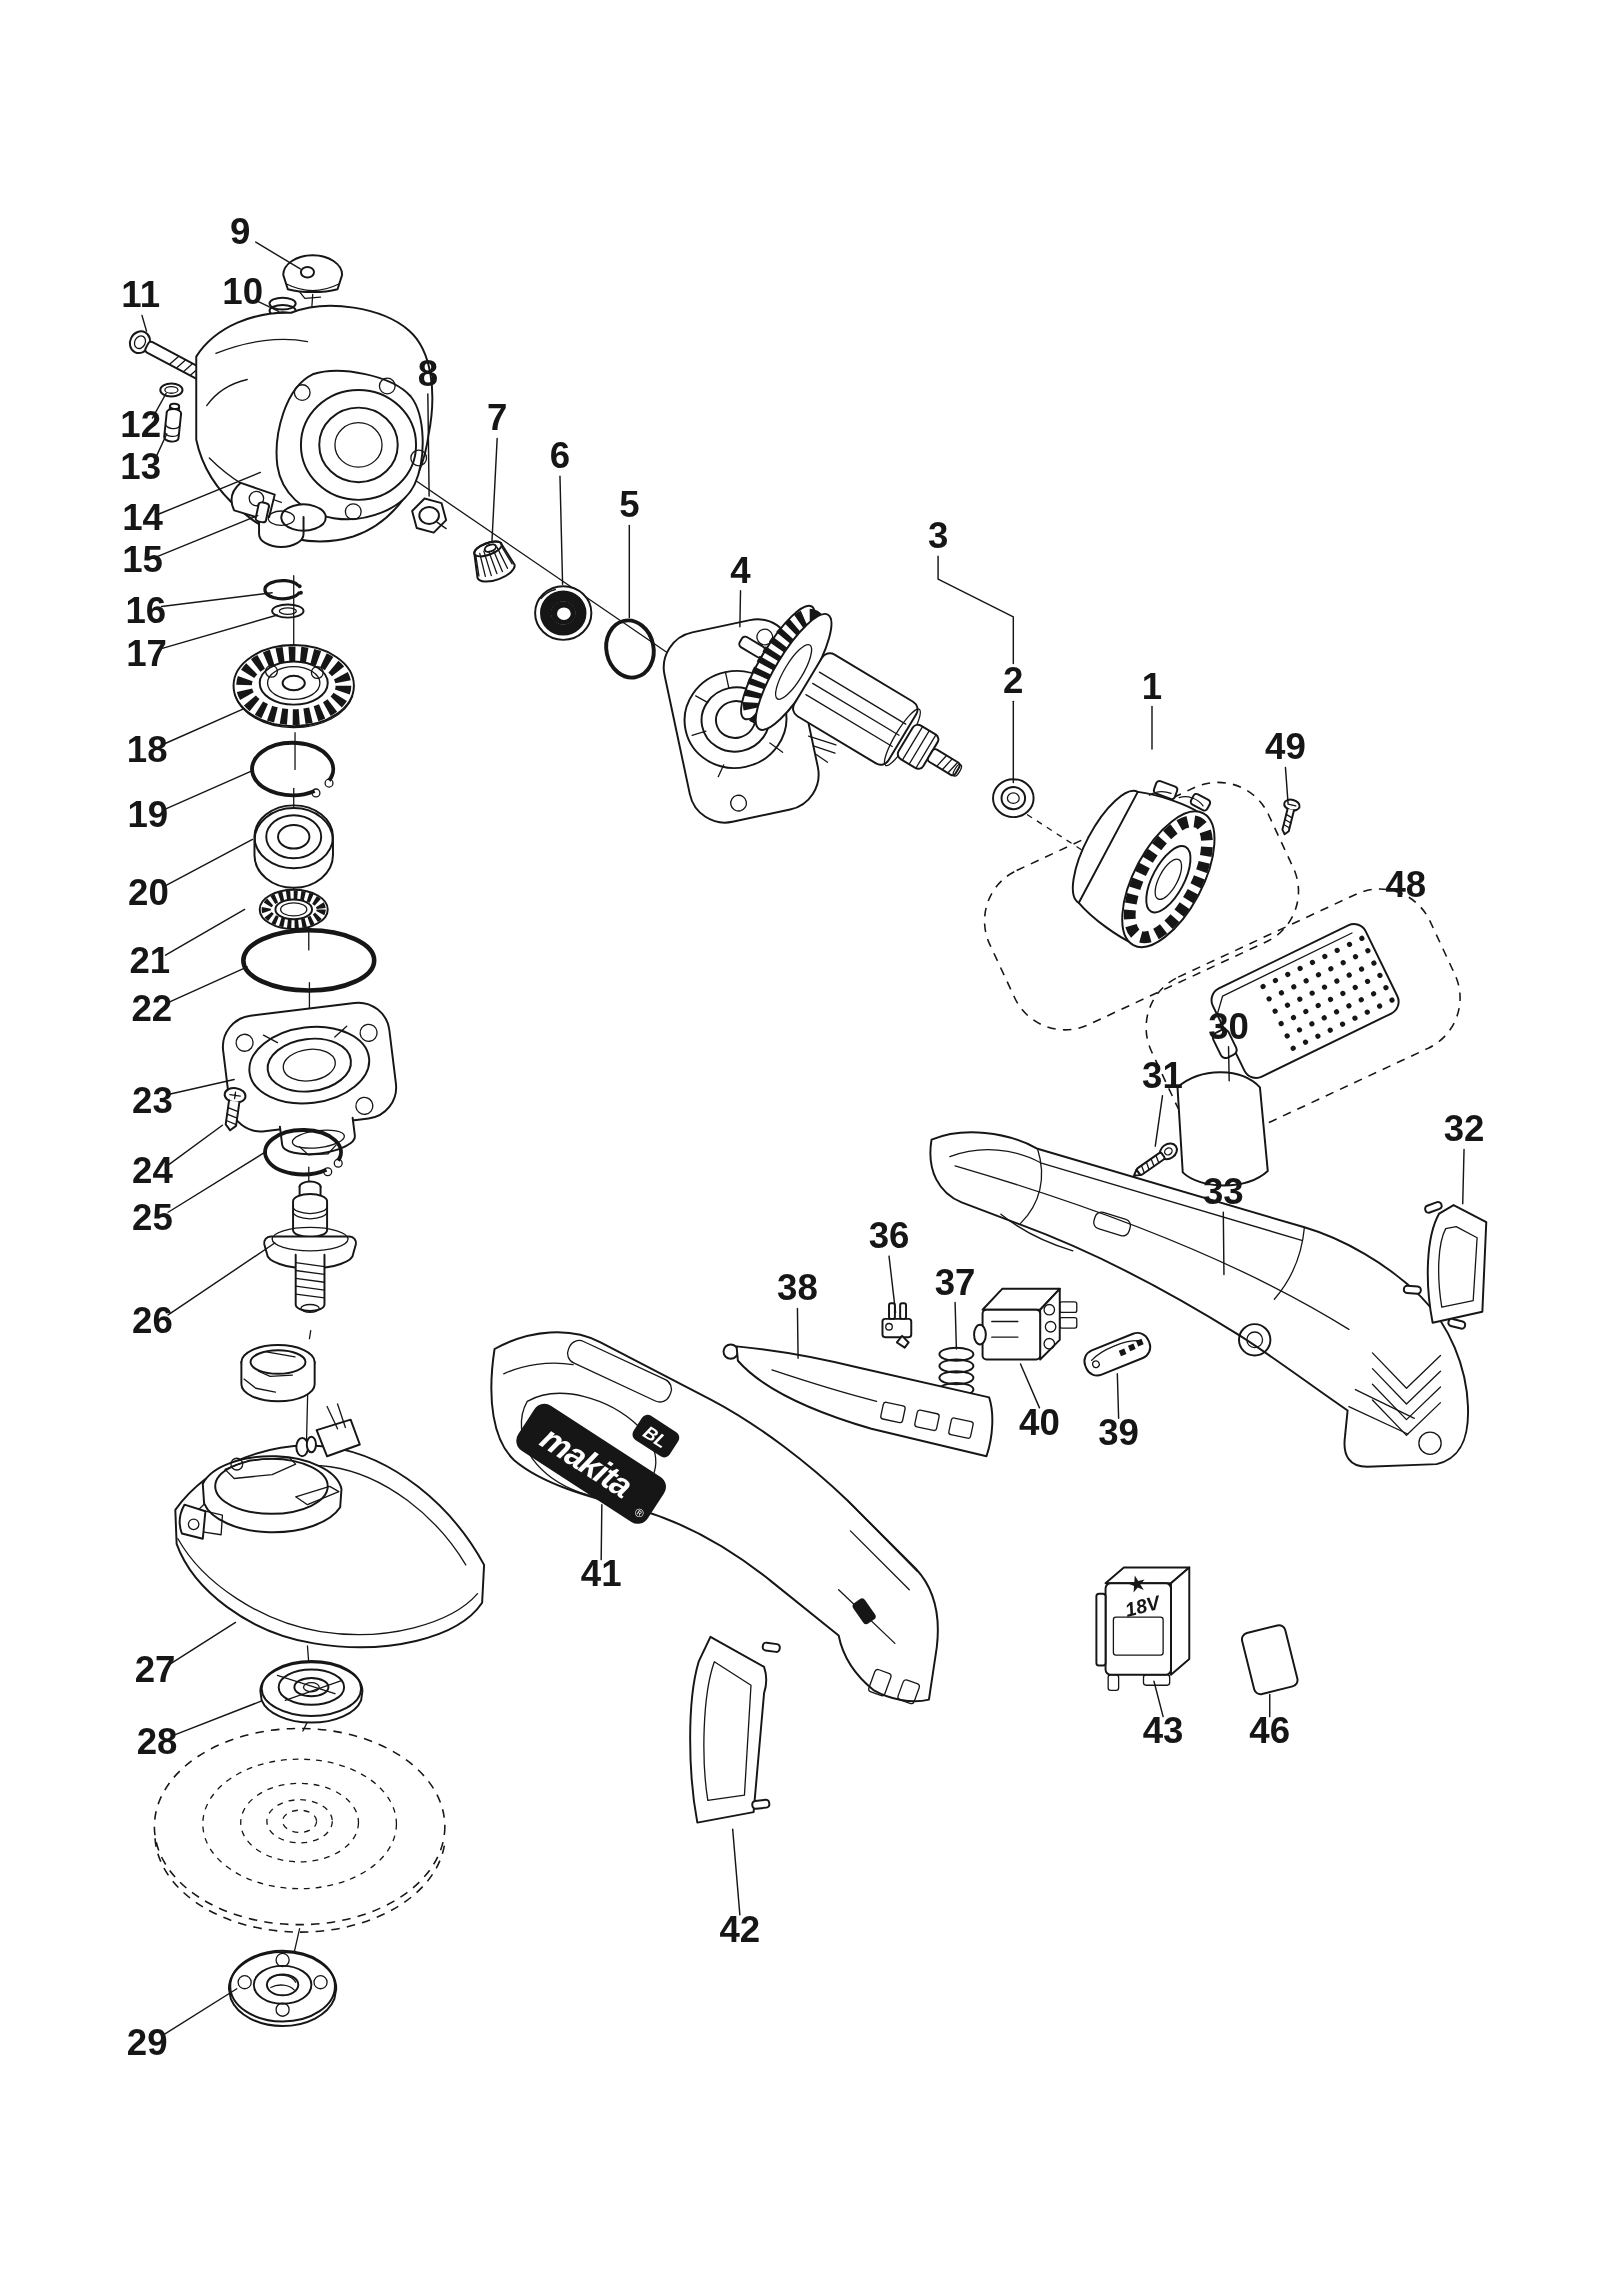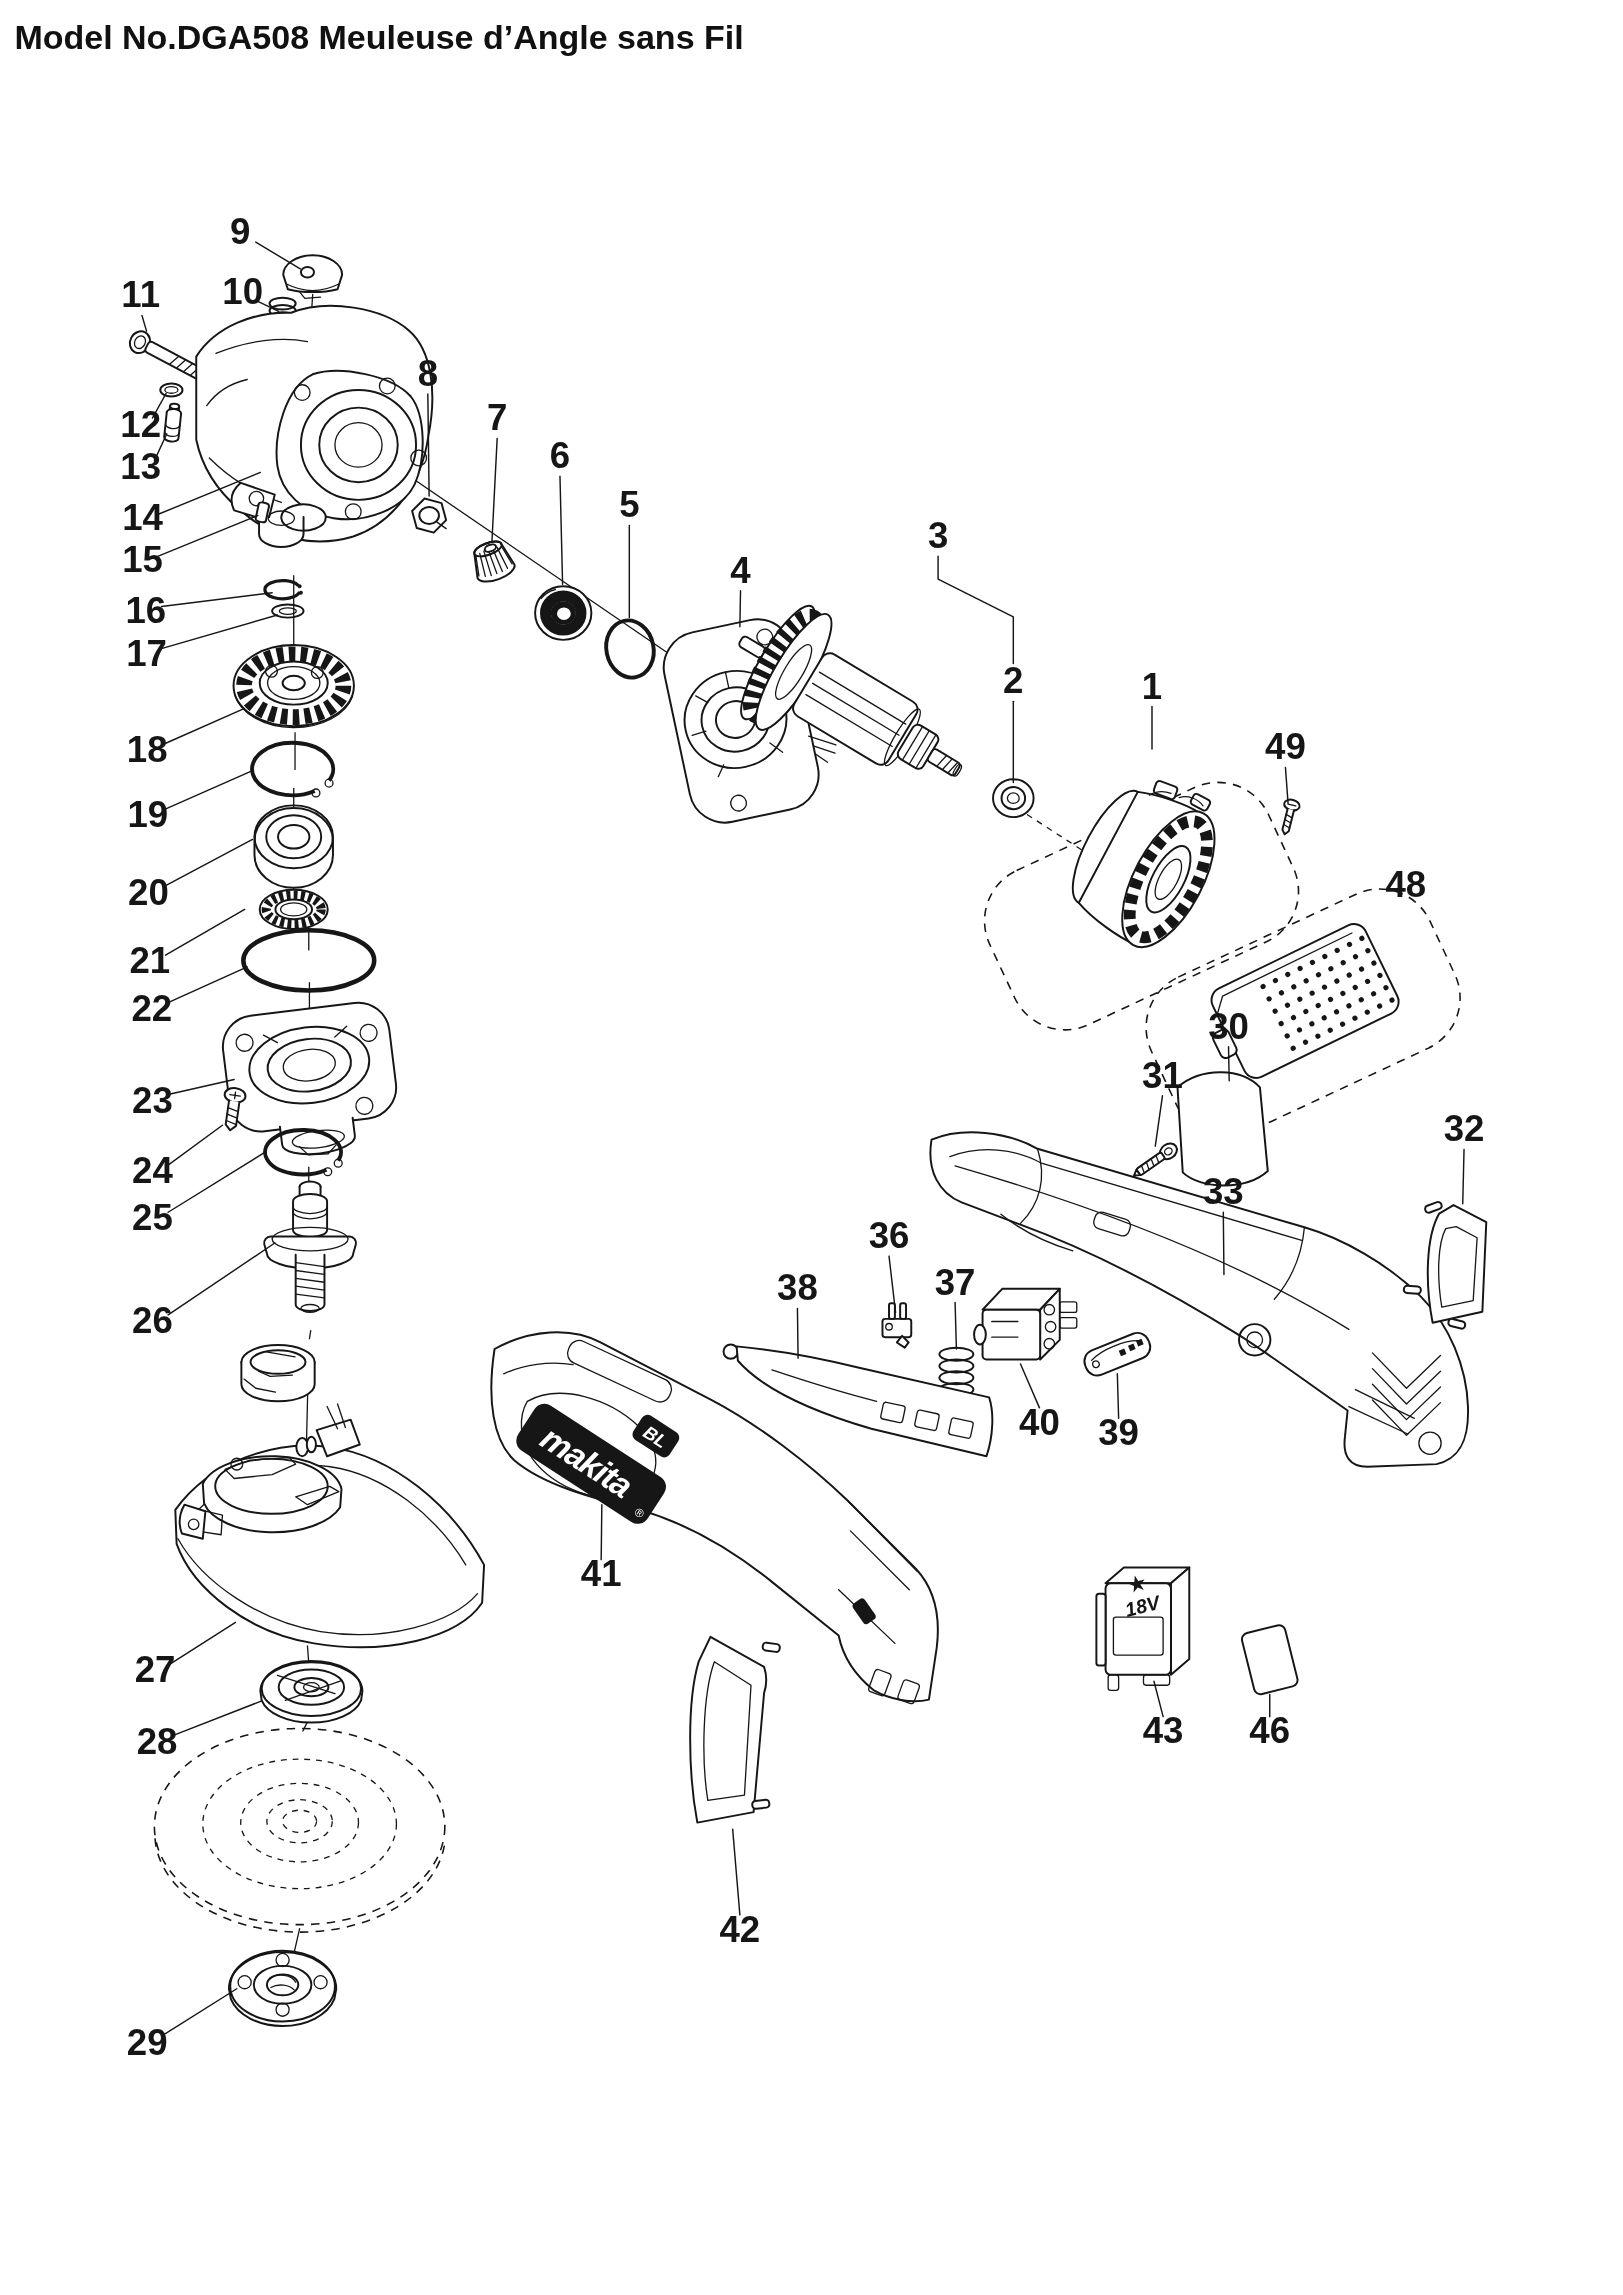--- a/index.html
+++ b/index.html
@@ -21,21 +21,20 @@
   .logoTxt{font:italic 700 52px "Liberation Sans",sans-serif;fill:#fff;letter-spacing:-2px;}
   .blTxt{font:italic 700 28px "Liberation Sans",sans-serif;fill:#fff;}
   .regTxt{font:400 18px "Liberation Sans",sans-serif;fill:#fff;}
   .v18Txt{font:italic 700 30px "Liberation Sans",sans-serif;fill:#161616;}
 </style>
 </head>
 <body>
 
 <div class="page">
 
-  <div class="doc-title">Model No.DGA508 Meuleuse d’Angle sans Fil</div>
 
   <svg width="1623" height="2295" viewBox="0 0 2481 3508" xmlns="http://www.w3.org/2000/svg">
 
     <g>
       <path class="pt" d="M478,450 L471,556"></path>
       <path class="pt" d="M449,880 L449,1045"></path>
       <path class="pt" d="M451,1120 L451,1176"></path>
       <path class="pt" d="M449,1205 L449,1262"></path>
       <path class="pt" d="M449,1308 L449,1375"></path>
       <path class="pt" d="M472,1398 L472,1452"></path>

